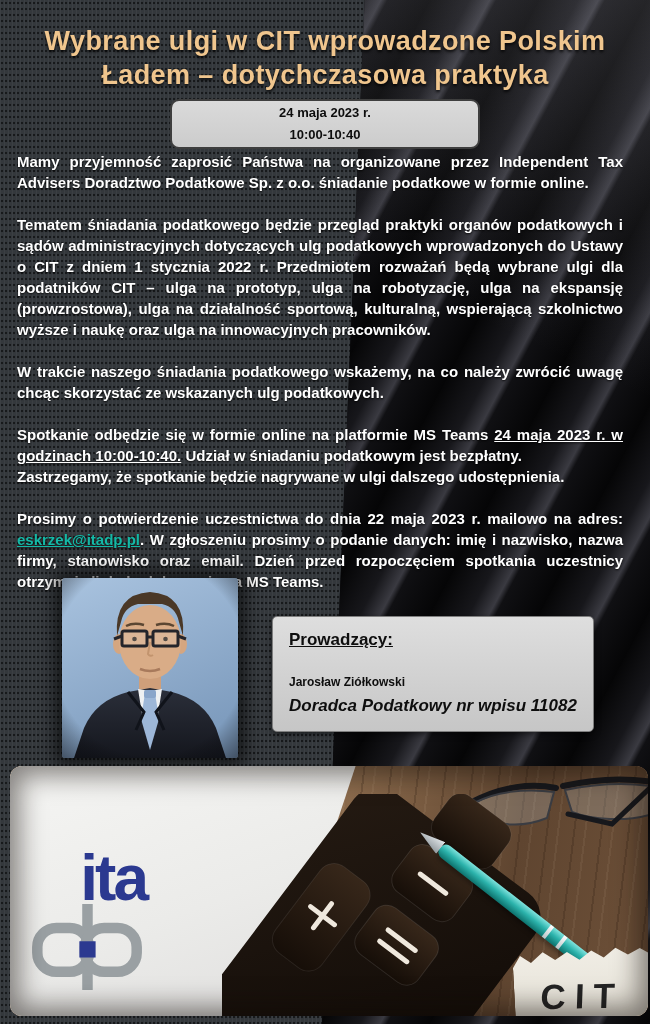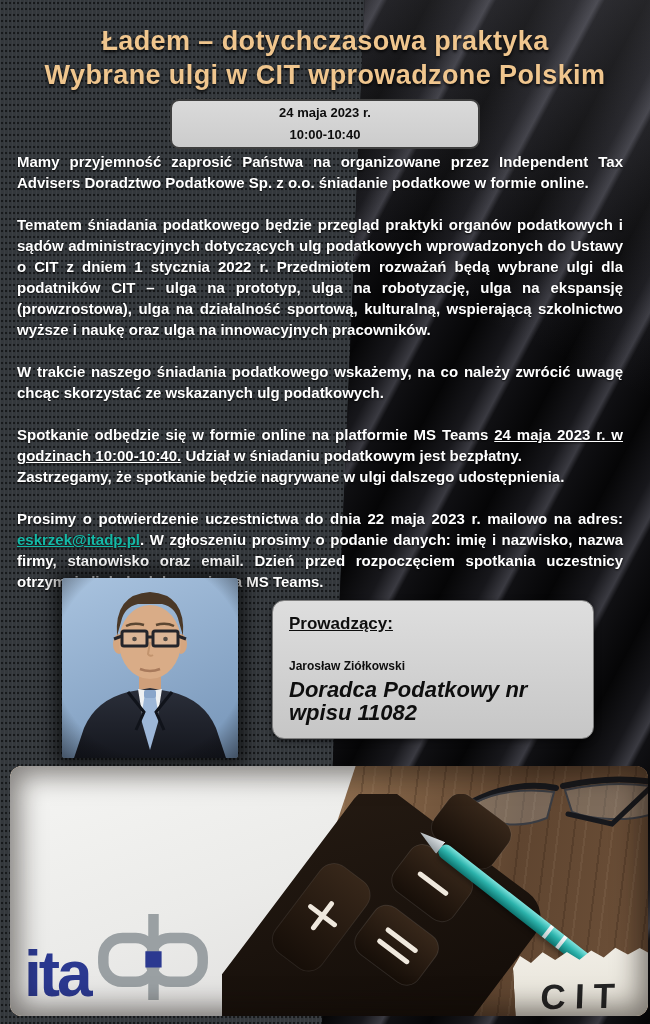--- a/index.html
+++ b/index.html
@@ -50,29 +50,29 @@
   .u{text-decoration:underline;}
   .email-link{color:#14b8a6;text-decoration:underline;font-weight:bold;cursor:pointer;}
   
   .portrait{
     position:absolute;left:62px;top:578px;width:176px;height:180px;z-index:2;
     border-radius:3px;overflow:hidden;
     box-shadow:0 0 16px 7px rgba(0,0,0,0.6);
   }
   .portrait svg{display:block;width:100%;height:100%;}
   .speaker-box{
-    position:absolute;left:272px;top:600px;width:322px;z-index:2;
+    position:absolute;left:272px;top:616px;width:322px;z-index:2;
     box-sizing:border-box;padding:13px 16px 14px 16px;
     background:linear-gradient(180deg,#dedede,#c6c6c6);
-    border:1px solid #7f7f7f;border-radius:12px;color:#0e0e0e;
+    border:1px solid #7f7f7f;border-radius:5px;color:#0e0e0e;
     box-shadow:0 2px 6px rgba(0,0,0,0.5);
   }
   .speaker-heading{font-size:17px;font-weight:bold;text-decoration:underline;margin:0 0 21px 0;}
   .speaker-name{font-size:12px;font-weight:bold;line-height:23px;}
-  .speaker-credentials{font-size:22px;font-weight:bold;font-style:italic;line-height:23px;}
+  .speaker-credentials{font-size:17px;font-weight:bold;font-style:italic;line-height:23px;}
   
   .photo{
     position:absolute;left:10px;top:766px;width:638px;height:250px;z-index:2;
     border-radius:12px;overflow:hidden;background:#6d523b;
   }
   .photo::after{
     content:'';position:absolute;inset:0;border-radius:inherit;pointer-events:none;
     box-shadow:inset 0 0 26px 9px rgba(15,10,6,0.5);
   }
   .wood{
@@ -81,21 +81,21 @@
       repeating-linear-gradient(97deg, rgba(35,20,10,0.20) 0 2px, transparent 2px 11px,
         rgba(255,230,200,0.06) 11px 13px, transparent 13px 27px),
       linear-gradient(103deg,#907153 0%,#78573d 28%,#8a6a4c 50%,#5f4530 76%,#6e5139 100%);
   }
   .paper{
     position:absolute;left:0;top:0;bottom:0;width:360px;
     clip-path:polygon(0 0, 96% 0, 73% 100%, 0 100%);
     background:linear-gradient(160deg,#f5f5f3 0%,#ebebe9 55%,#dfdedd 100%);
     box-shadow:4px 0 10px rgba(0,0,0,0.35);
   }
-  .logo{position:absolute;left:14px;bottom:16px;display:flex;align-items:flex-end;}
+  .logo{position:absolute;left:14px;bottom:26px;display:flex;align-items:flex-end;flex-direction:column;}
   .logo .ita{
     font-size:64px;font-weight:bold;color:#2b3990;letter-spacing:-3px;
     line-height:0.78;font-family:"Liberation Sans",sans-serif;
   }
   .logo svg{margin-left:4px;}
   .calculator{position:absolute;left:212px;top:28px;width:332px;height:332px;}
   .pen{
     position:absolute;left:430px;top:74px;width:254px;height:15px;border-radius:8px;
     transform:rotate(38deg);transform-origin:left center;
     background:linear-gradient(180deg,#7fe2dc 0%,#2cb3ac 45%,#0d726d 100%);
@@ -130,22 +130,22 @@
   }
 </style>
 </head>
 <body>
 
 <div class="poster">
   <div class="bg-dots"></div>
   <div class="bg-blades"></div>
 
   <h1 class="title">
+    <span>Wybrane ulgi w CIT wprowadzone Polskim</span>
     <span>Ładem – dotychczasowa praktyka</span>
-    <span>Wybrane ulgi w CIT wprowadzone Polskim</span>
   </h1>
 
   <div class="date-box">
     <span>24 maja 2023 r.</span>
     <span>10:00-10:40</span>
   </div>
 
   <div class="body-copy">
     <p>Mamy przyjemność zaprosić Państwa na organizowane przez Independent Tax Advisers Doradztwo Podatkowe Sp. z o.o. śniadanie podatkowe w formie online.</p>
     <p>Tematem śniadania podatkowego będzie przegląd praktyki organów podatkowych i sądów administracyjnych dotyczących ulg podatkowych wprowadzonych do Ustawy o CIT z dniem 1 stycznia 2022 r. Przedmiotem rozważań będą wybrane ulgi dla podatników CIT – ulga na prototyp, ulga na robotyzację, ulga na ekspansję (prowzrostowa), ulga na działalność sportową, kulturalną, wspierającą szkolnictwo wyższe i naukę oraz ulga na innowacyjnych pracowników.</p>

